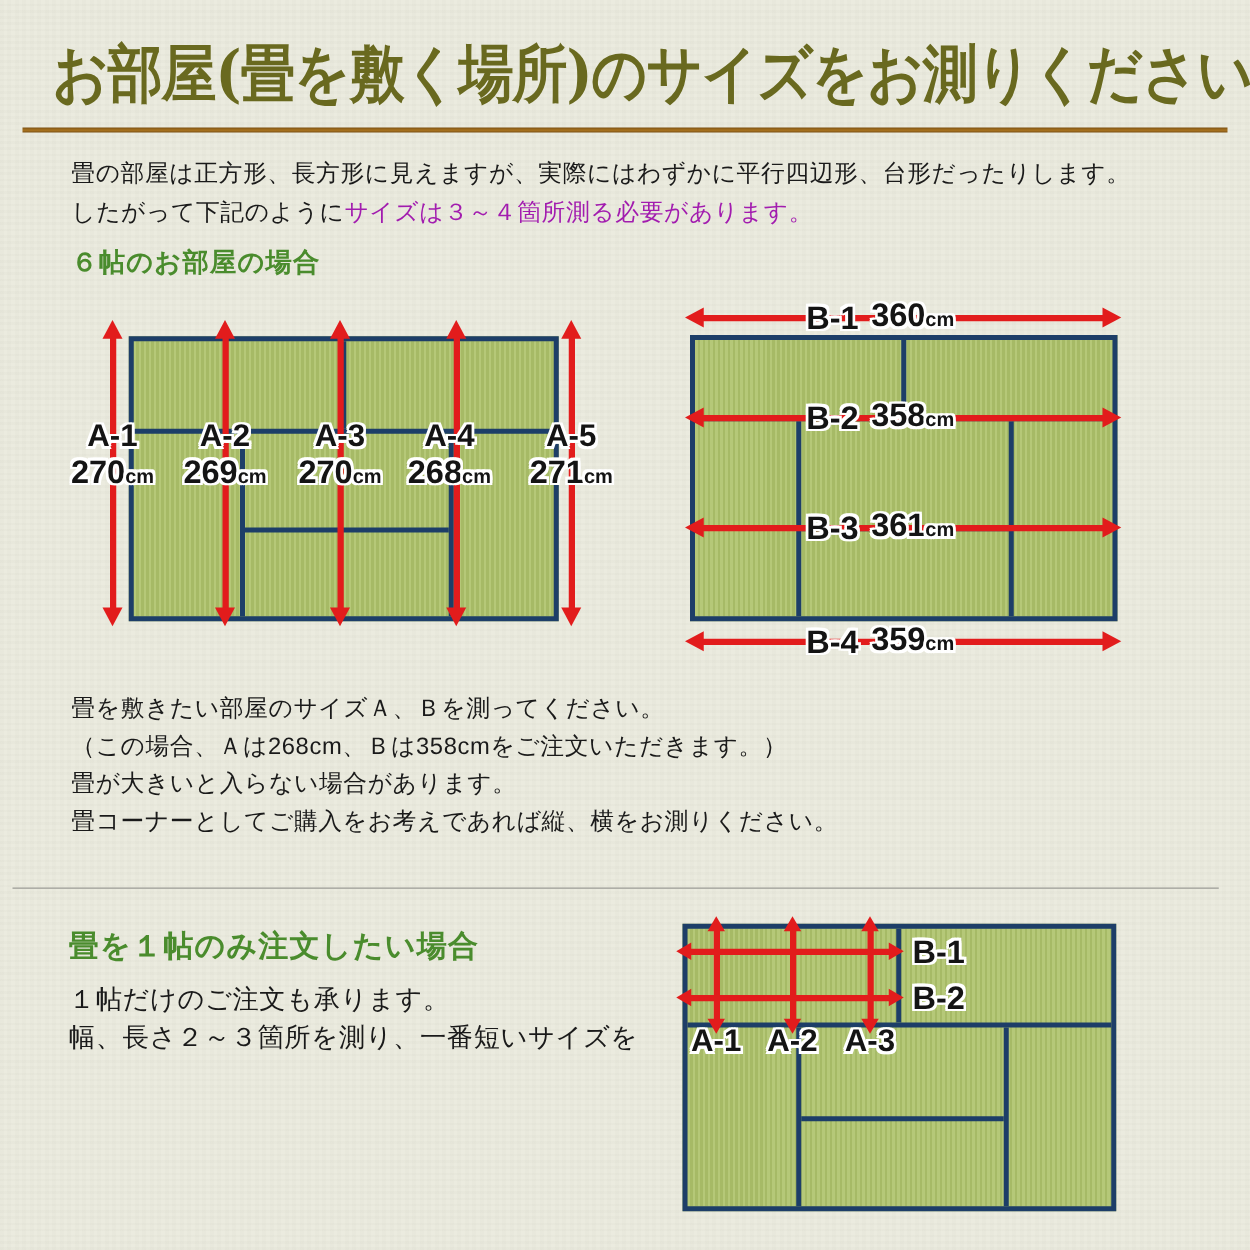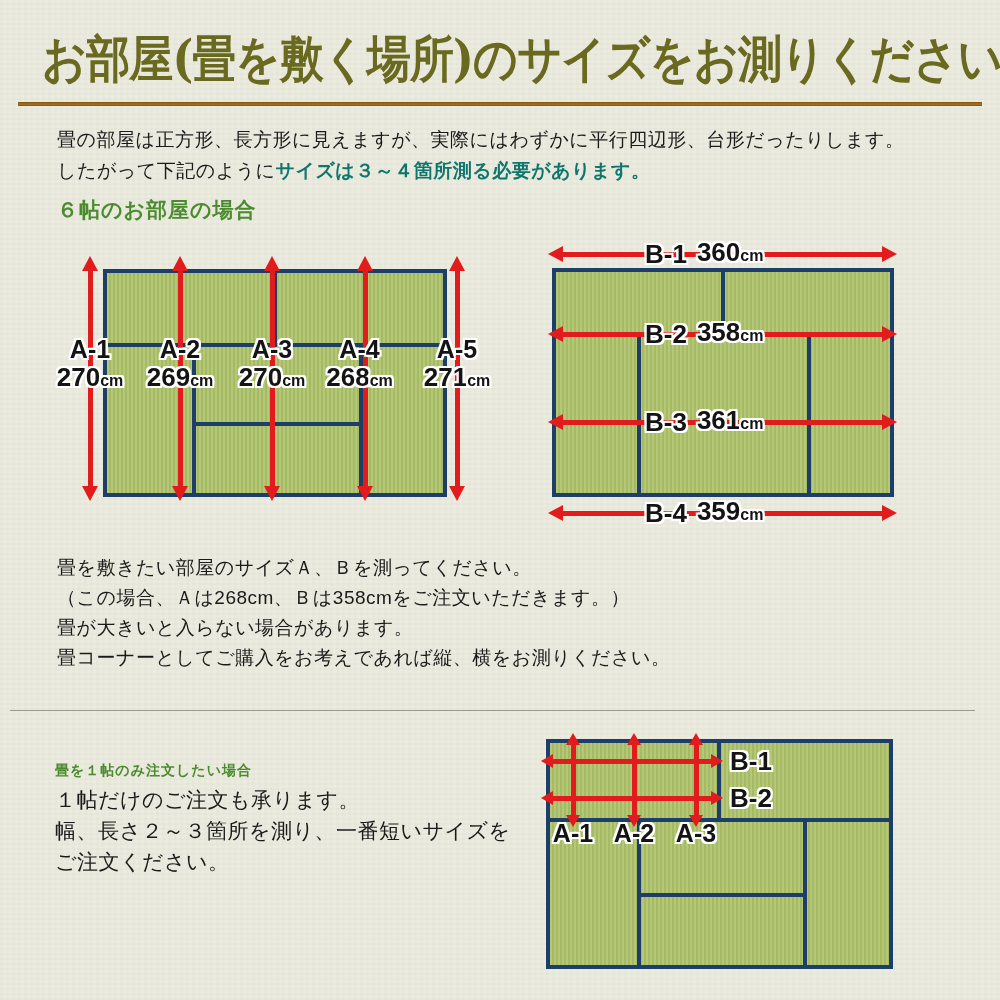--- a/index.html
+++ b/index.html
@@ -29,26 +29,26 @@
     letter-spacing:-1px; white-space:nowrap;
     transform:scaleX(0.88); transform-origin:left center;
   }
   .title-rule{
     left:18px; top:102px; width:964px; height:4px;
     background:linear-gradient(#7d5214,#a9731f 55%,#7d5214);
   }
 
   
   .intro{left:57px; top:124px; font-size:19px; line-height:31px; letter-spacing:0.5px;}
-  .red-strong{color:#0f766e; font-weight:bold;}
+  .red-strong{color:#a21caf; font-weight:normal;}
   .h-green{font-size:21px; font-weight:bold; color:#4a8c2d; letter-spacing:1px;}
   .heading-6jo{left:57px; top:196px;}
   .notes{left:57px; top:553px; font-size:19px; line-height:30px; letter-spacing:0.5px;}
   .sep{left:10px; top:710px; width:965px; height:1px; background:#9b9b95;}
-  .heading-1jo{left:55px; top:762px; font-size:14px;}
+  .heading-1jo{left:55px; top:741px; font-size:24px;}
   .order-lines{left:55px; top:784px; font-size:21px; line-height:31px; letter-spacing:0.5px;}
 
   
   .room{
     position:absolute;
     border:4px solid var(--navy);
     background:
       repeating-linear-gradient(90deg,#b5c878 0 2px,#a6ba66 2px 4px),
       #adc06e;
   }
@@ -196,21 +196,20 @@
   <div>畳コーナーとしてご購入をお考えであれば縦、横をお測りください。</div>
 </div>
 
 <div class="abs sep"></div>
 
 <div class="abs h-green heading-1jo">畳を１帖のみ注文したい場合</div>
 
 <div class="abs order-lines">
   <div>１帖だけのご注文も承ります。</div>
   <div>幅、長さ２～３箇所を測り、一番短いサイズを</div>
-  <div>ご注文ください。</div>
 </div>
 
 <div class="room" style="left:546px; top:739px; width:347px; height:230px;">
   <div class="line" style="left:0; right:0; top:75px; height:4px;"></div>
   <div class="line" style="left:167px; width:4px; top:0; height:75px;"></div>
   <div class="line" style="left:87px; width:4px; top:79px; bottom:0;"></div>
   <div class="line" style="left:253px; width:4px; top:79px; bottom:0;"></div>
   <div class="line" style="left:91px; width:162px; top:150px; height:4px;"></div>
 </div>
 

